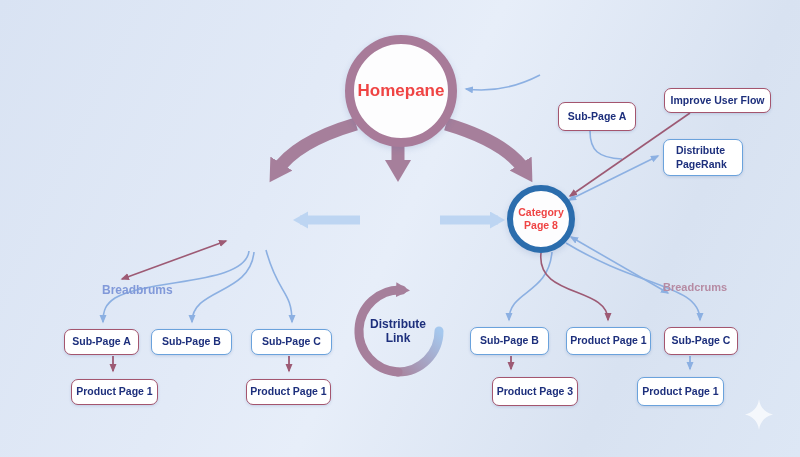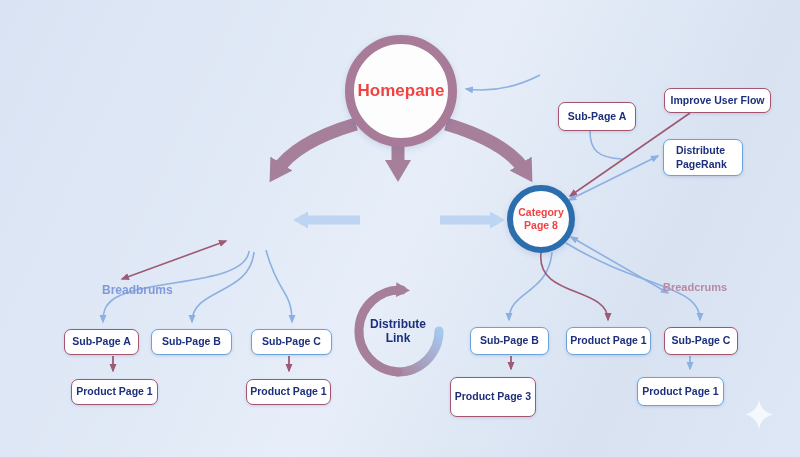--- a/index.html
+++ b/index.html
@@ -131,16 +131,16 @@
 
   <div class="node accent-red" style="left:64px;top:329px;width:75px;height:26px;">Sub-Page A</div>
   <div class="node accent-blue" style="left:151px;top:329px;width:81px;height:26px;">Sub-Page B</div>
   <div class="node accent-blue" style="left:251px;top:329px;width:81px;height:26px;">Sub-Page C</div>
   <div class="node accent-red" style="left:71px;top:379px;width:87px;height:26px;">Product Page 1</div>
   <div class="node accent-red" style="left:246px;top:379px;width:85px;height:26px;">Product Page 1</div>
 
   <div class="node accent-blue" style="left:470px;top:327px;width:79px;height:28px;">Sub-Page B</div>
   <div class="node accent-blue" style="left:566px;top:327px;width:85px;height:28px;">Product Page 1</div>
   <div class="node accent-red" style="left:664px;top:327px;width:74px;height:28px;">Sub-Page C</div>
-  <div class="node accent-red" style="left:450px;top:377px;width:86px;height:40px;">Product Page 3</div>
+  <div class="node accent-red" style="left:492px;top:377px;width:86px;height:29px;">Product Page 3</div>
   <div class="node accent-blue" style="left:637px;top:377px;width:87px;height:29px;">Product Page 1</div>
 
 </div>
 
 </body></html>

